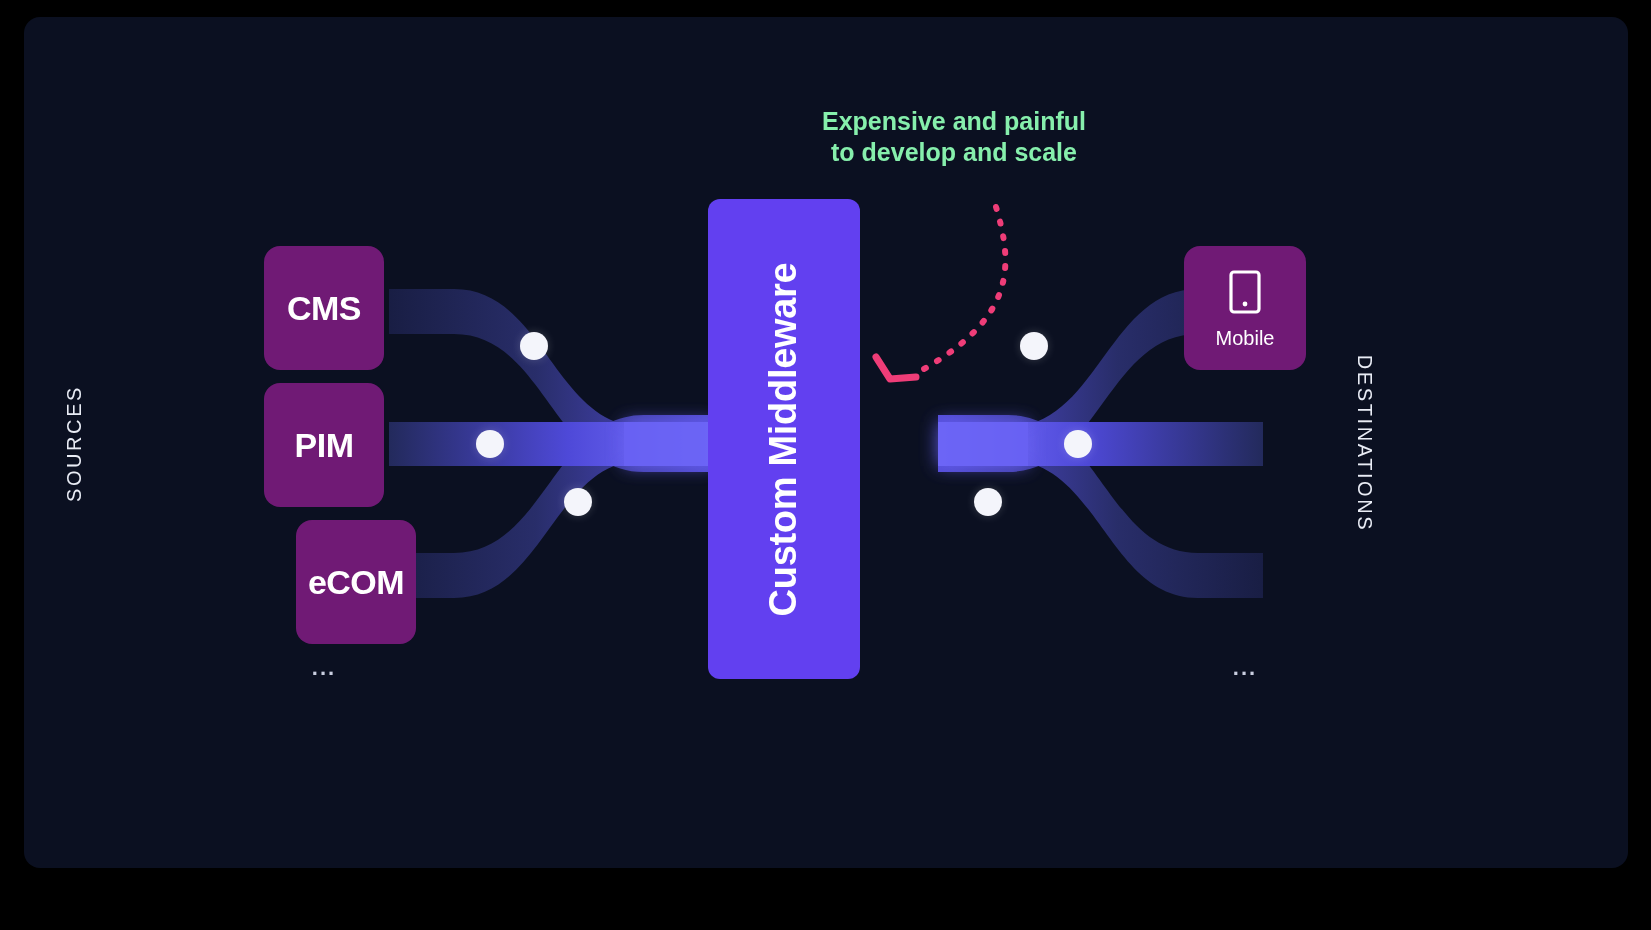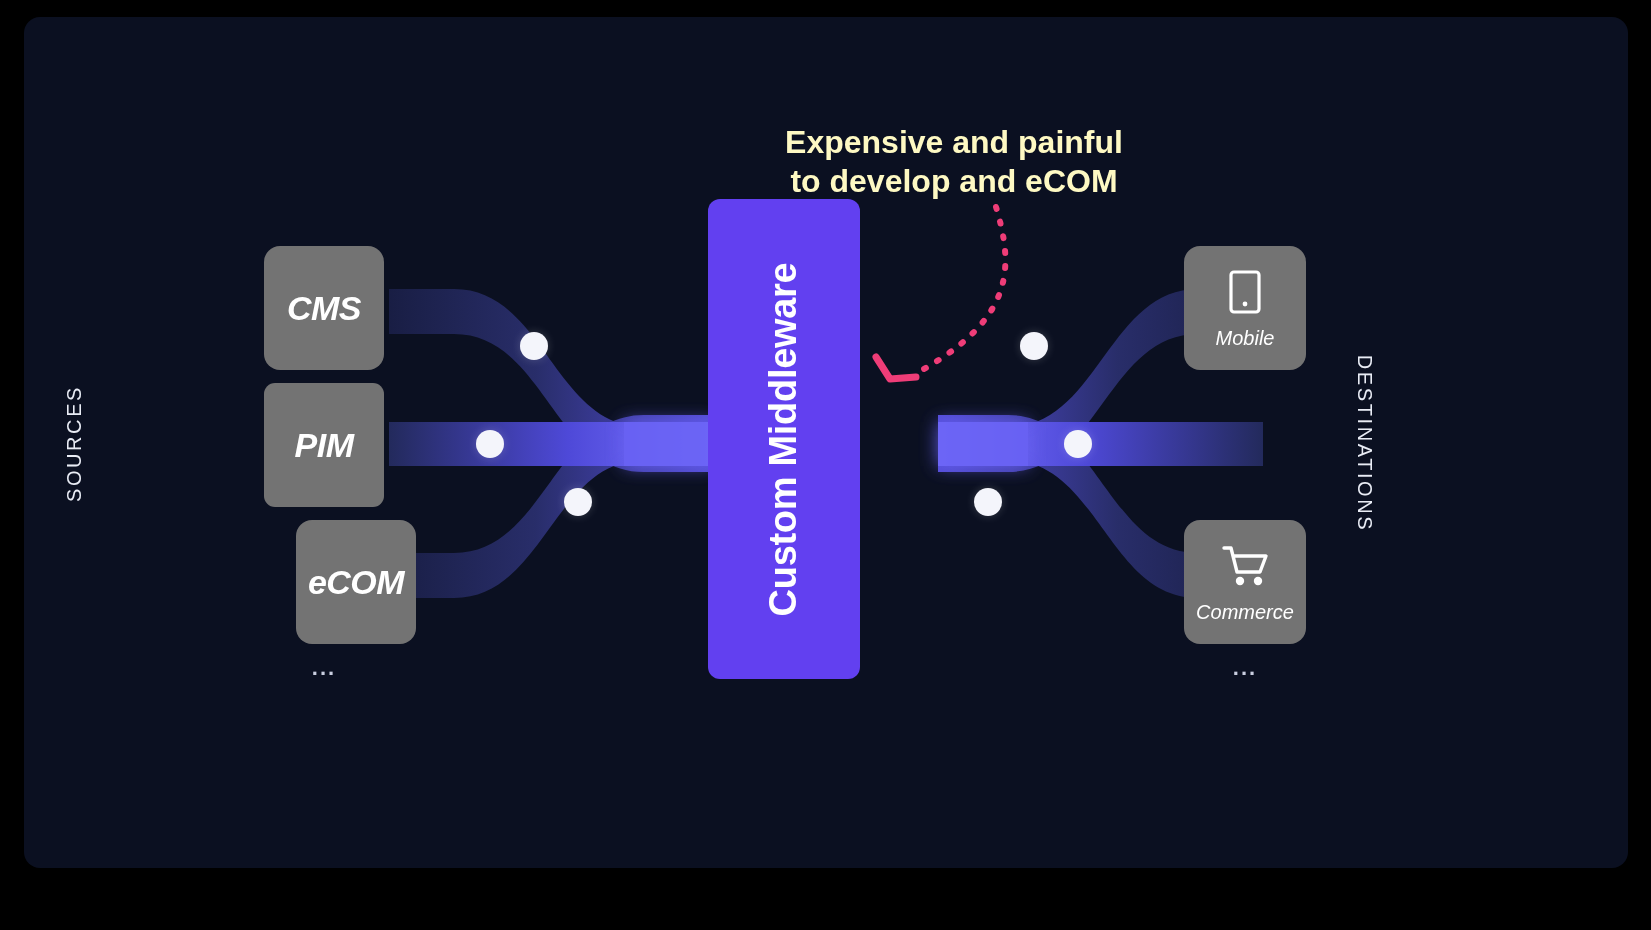--- a/index.html
+++ b/index.html
@@ -42,33 +42,32 @@
   }
   #destinations-label {
     left:1240px; top:415px;
     width:200px; text-align:center;
     transform:rotate(90deg);
   }
 
   
   .card {
     position:absolute;
-    background:#737373;
+    background:#701a75;
     border-radius:16px;
     display:flex;
     flex-direction:column;
     align-items:center;
     justify-content:center;
     color:#ffffff;
-    font-style:italic;
   }
   .src-card { width:120px; height:124px; left:240px; }
   .src-card .label { font-size:34px; font-weight:700; letter-spacing:-0.5px; }
   #card-cms  { top:229px; }
-  #card-pim  { top:366px;border-radius:11px; }
+  #card-pim  { top:366px; }
   #card-ecom { top:503px;margin-left:32px; }
 
   .dst-card { width:122px; height:124px; left:1160px;text-align:center; }
   .dst-card .label { font-size:20px; font-weight:400; margin-top:10px; }
   .dst-card .icon { display:flex; align-items:center; justify-content:center; height:50px; }
   #card-mobile   { top:229px; }
   #card-website  { top:366px; }
   #card-commerce { top:503px; }
 
   .dots-more {
@@ -95,25 +94,25 @@
     font-size:38px;
     font-weight:700;
     letter-spacing:-0.3px;
     white-space:nowrap;
     transform:rotate(-90deg);
   }
 
   
   #callout {
     position:absolute;
-    left:760px; top:106px;
+    left:760px; top:89px;
     width:340px;
     text-align:center;
-    color:#fef9c3;
-    font-size:32px;
+    color:#86efac;
+    font-size:25px;
     font-weight:700;
     line-height:1.22;
   }
   #callout .l2 { display:block; }
 
   
   .flowdot {
     position:absolute;
     width:28px; height:28px;
     border-radius:50%;
@@ -215,35 +214,25 @@
       <span class="icon">
         <svg width="34" height="46" viewBox="0 0 34 46">
           <rect x="3" y="3" width="28" height="40" rx="3" fill="none" stroke="#ffffff" stroke-width="3.2"></rect>
           <circle cx="17" cy="35" r="2.4" fill="#ffffff"></circle>
         </svg>
       </span>
       <span class="label">Mobile</span>
     </div>
 
 
-    <div class="card dst-card" id="card-commerce">
-      <span class="icon">
-        <svg width="50" height="46" viewBox="0 0 50 46">
-          <path d="M4 5 H11 L17 29 H40 L46 13 H13" fill="none" stroke="#ffffff" stroke-width="3.4" stroke-linecap="round" stroke-linejoin="round"></path>
-          <circle cx="20" cy="38" r="4.2" fill="#ffffff"></circle>
-          <circle cx="38" cy="38" r="4.2" fill="#ffffff"></circle>
-        </svg>
-      </span>
-      <span class="label">Commerce</span>
-    </div>
     <div class="dots-more" id="dots-right">...</div>
 
     <div id="middleware">
       <span class="mw-text">Custom Middleware</span>
     </div>
 
     <div id="callout">
       <span class="l1">Expensive and painful</span>
-      <span class="l2">to develop and eCOM</span>
+      <span class="l2">to develop and scale</span>
     </div>
 
   </div>
 </div>
 
 </body></html>

